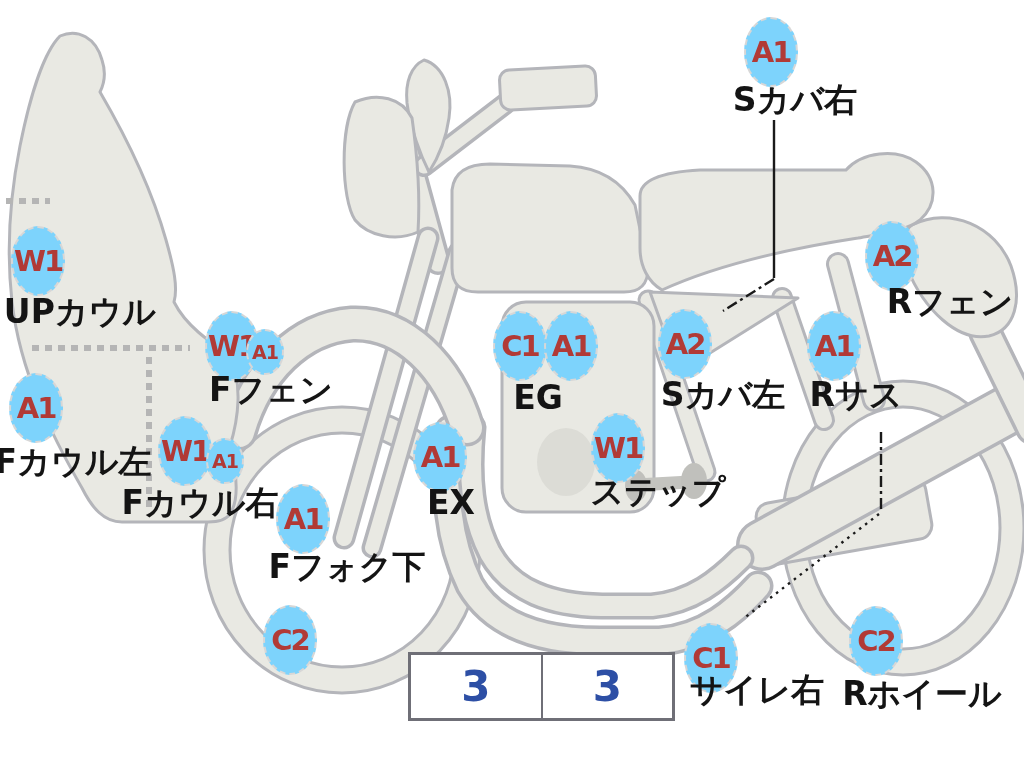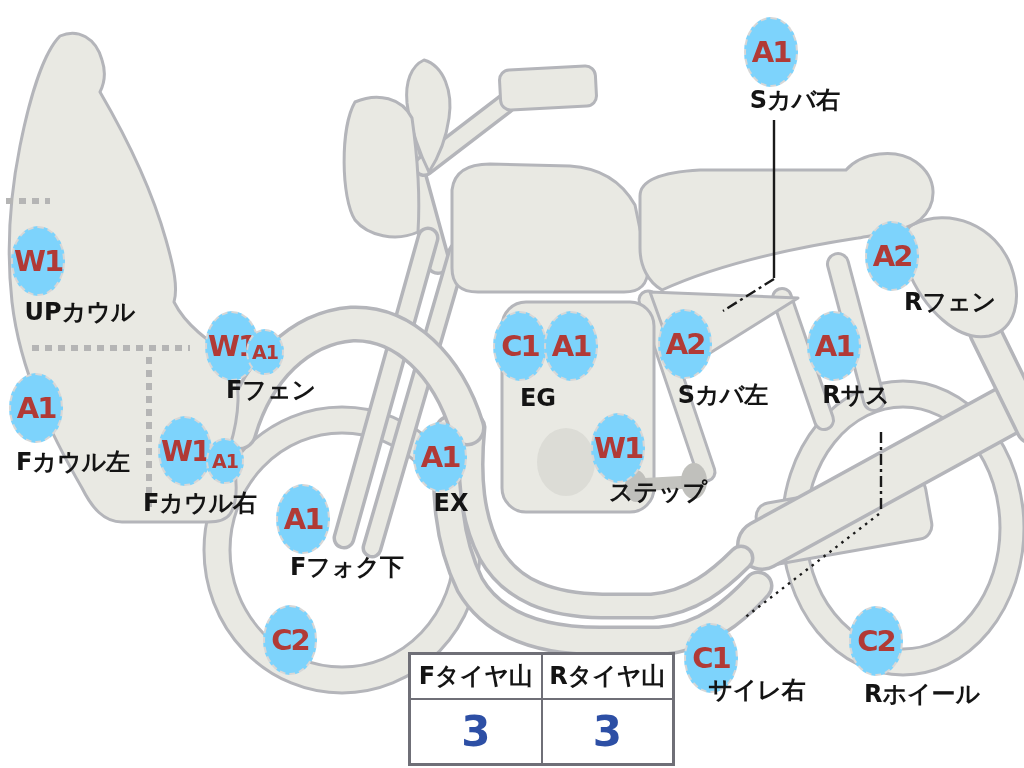--- a/index.html
+++ b/index.html
@@ -15,21 +15,21 @@
   .leader{fill:none;stroke:#1a1a1a;stroke-width:2.4;}
   .badge{
     position:absolute;display:flex;align-items:center;justify-content:center;
     background:#7dd3fc;border:2px dashed #d7d7d7;border-radius:50%;
     color:#b13a36;font-weight:bold;box-sizing:border-box;z-index:3;
   }
   .badge.big{width:54px;height:70px;font-size:29px;letter-spacing:-2px;}
   .badge.small{width:38px;height:46px;font-size:19px;letter-spacing:-1px;}
   .part-label{
     position:absolute;transform:translateX(-50%);white-space:nowrap;
-    color:#141414;font-weight:bold;font-size:24px;line-height:28px;z-index:4;
+    color:#141414;font-weight:bold;font-size:33px;line-height:28px;z-index:4;
   }
   #tire-table{
     position:absolute;left:408px;top:652px;border-collapse:collapse;z-index:4;
     background:#ffffff;border:3px solid #6f6f77;
   }
   #tire-table th,#tire-table td{
     border:2.5px solid #6f6f77;text-align:center;vertical-align:middle;
     width:132px;box-sizing:border-box;padding:0;
   }
   #tire-table th{height:45px;font-size:24px;font-weight:bold;color:#141414;}
@@ -173,24 +173,20 @@
   <div class="part-label" style="left:950px;top:288px;">Rフェン</div>
 
   <div class="badge big" style="left:684px;top:623px;">C1</div>
   <div class="part-label" style="left:757px;top:676px;">サイレ右</div>
 
   <div class="badge big" style="left:849px;top:606px;">C2</div>
   <div class="part-label" style="left:922px;top:680px;">Rホイール</div>
 
   <table id="tire-table">
     <tbody>
-        <tr>
-      <th>Fタイヤ山</th>
-      <th>Rタイヤ山</th>
-    </tr>
     <tr>
       <td>3</td>
       <td>3</td>
     </tr>
   </tbody>
     </table>
 
 </div>
 
 </body></html>

